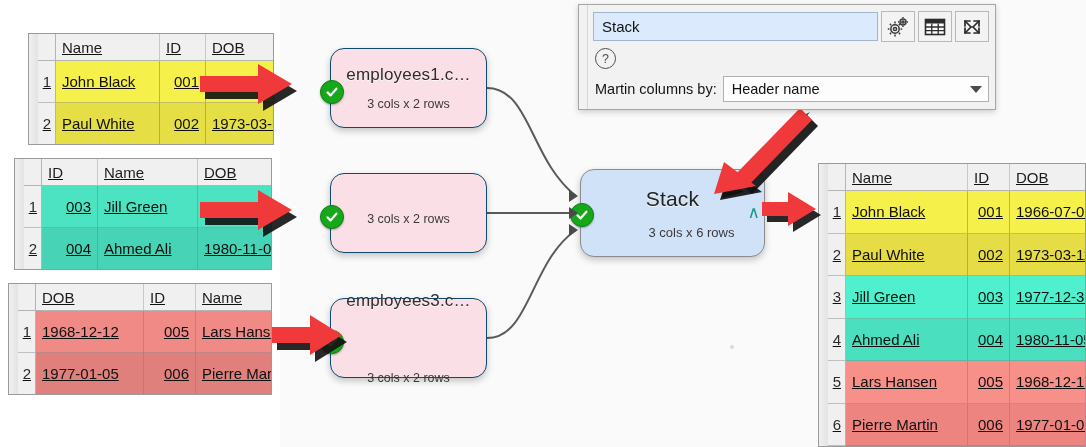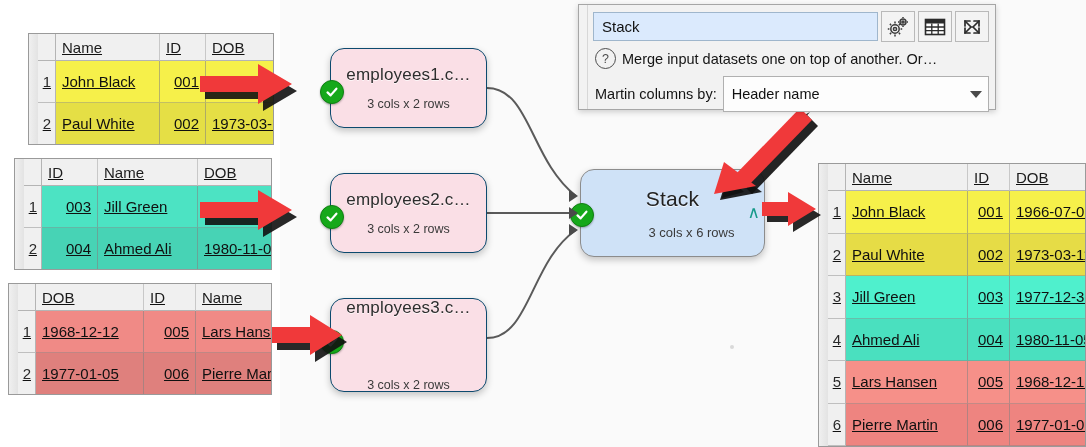--- a/index.html
+++ b/index.html
@@ -139,21 +139,21 @@
     width:19px;height:19px;border-radius:50%;
     border:1.5px solid #4d4d4d;color:#4d4d4d;
     font-size:12.5px;display:flex;align-items:center;justify-content:center;
     flex:0 0 auto;
   }
   .align-row{
     display:flex;align-items:center;gap:6px;
     padding:7px 6px 0 8px;font-size:14.5px;color:#141414;
   }
   .combo{
-    flex:1;height:36px;box-sizing:border-box;
+    flex:1;height:26px;box-sizing:border-box;
     background:#fdfdfd;border:1px solid #b0b0b0;
     display:flex;align-items:center;justify-content:space-between;
     padding:0 6px 0 8px;font-size:14.5px;color:#111;
   }
   .caret{width:0;height:0;border-left:6px solid transparent;border-right:6px solid transparent;border-top:7px solid #4a4a4a;}
 </style>
 </head>
 <body>
 
 <div class="canvas">
@@ -173,30 +173,29 @@
   <div class="node-title">employees1.c…</div>
   <div class="node-sub">3 cols x 2 rows</div>
   <div class="tick" style="left:-11px;top:31px;">
     <svg width="14" height="14" viewBox="0 0 14 14">
         <path d="M2.5 7.4 L5.6 10.4 L11.4 3.7" fill="none" stroke="#fff" stroke-width="2.2" stroke-linecap="round" stroke-linejoin="round"></path>
       </svg>
   </div>
 </div>
 
 <div class="node pink" style="left:330px;top:173px;width:157px;height:80px;">
-  <div class="node-title">employees2.c…</div>
   <div class="node-sub">3 cols x 2 rows</div>
   <div class="tick" style="left:-11px;top:31px;">
     <svg width="14" height="14" viewBox="0 0 14 14">
         <path d="M2.5 7.4 L5.6 10.4 L11.4 3.7" fill="none" stroke="#fff" stroke-width="2.2" stroke-linecap="round" stroke-linejoin="round"></path>
       </svg>
   </div>
 </div>
 
-<div class="node pink" style="left:330px;top:298px;width:157px;height:94px;gap:48px;">
+<div class="node pink" style="left:330px;top:298px;width:157px;height:80px;gap:48px;">
   <div class="node-title">employees3.c…</div>
   <div class="node-sub">3 cols x 2 rows</div>
   <div class="tick" style="left:-11px;top:31px;">
     <svg width="14" height="14" viewBox="0 0 14 14">
         <path d="M2.5 7.4 L5.6 10.4 L11.4 3.7" fill="none" stroke="#fff" stroke-width="2.2" stroke-linecap="round" stroke-linejoin="round"></path>
       </svg>
   </div>
 </div>
 
 <div class="node blue" style="left:580px;top:169px;width:185px;height:88px;">
@@ -416,21 +415,20 @@
               <path d="M4,16 L10,10"></path>
             <path d="M13,16 L18,16 L18,11"></path>
               <path d="M18,16 L12,10"></path>
           </g>
         </svg>
       </div>
     </div>
 
     <div class="hint-row">
       <div class="q-icon">?</div>
-      <span>Merge input datasets one on top of another. Or…</span>
     </div>
 
     <div class="align-row">
       <span>Martin columns by:</span>
       <div class="combo">
         <span>Header name</span>
         <span class="caret"></span>
       </div>
     </div>
   </div>

